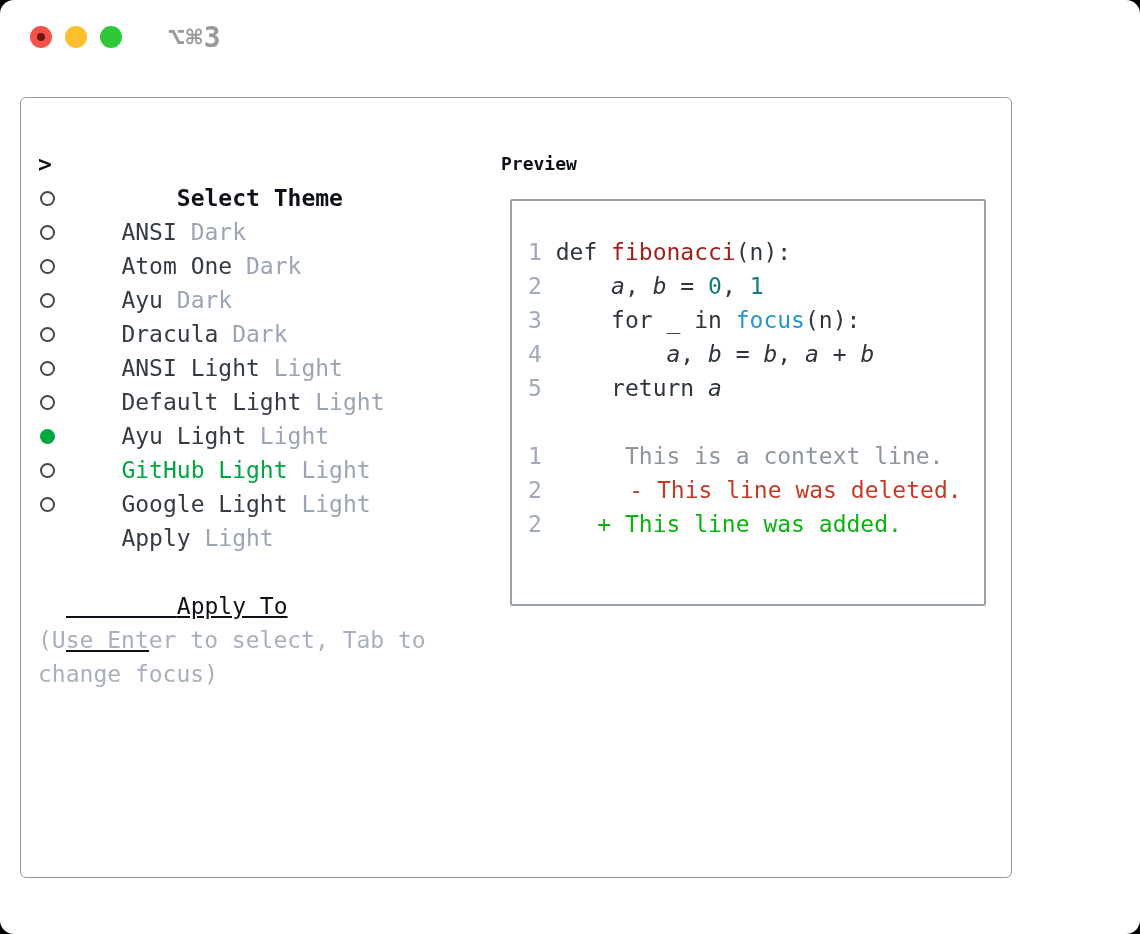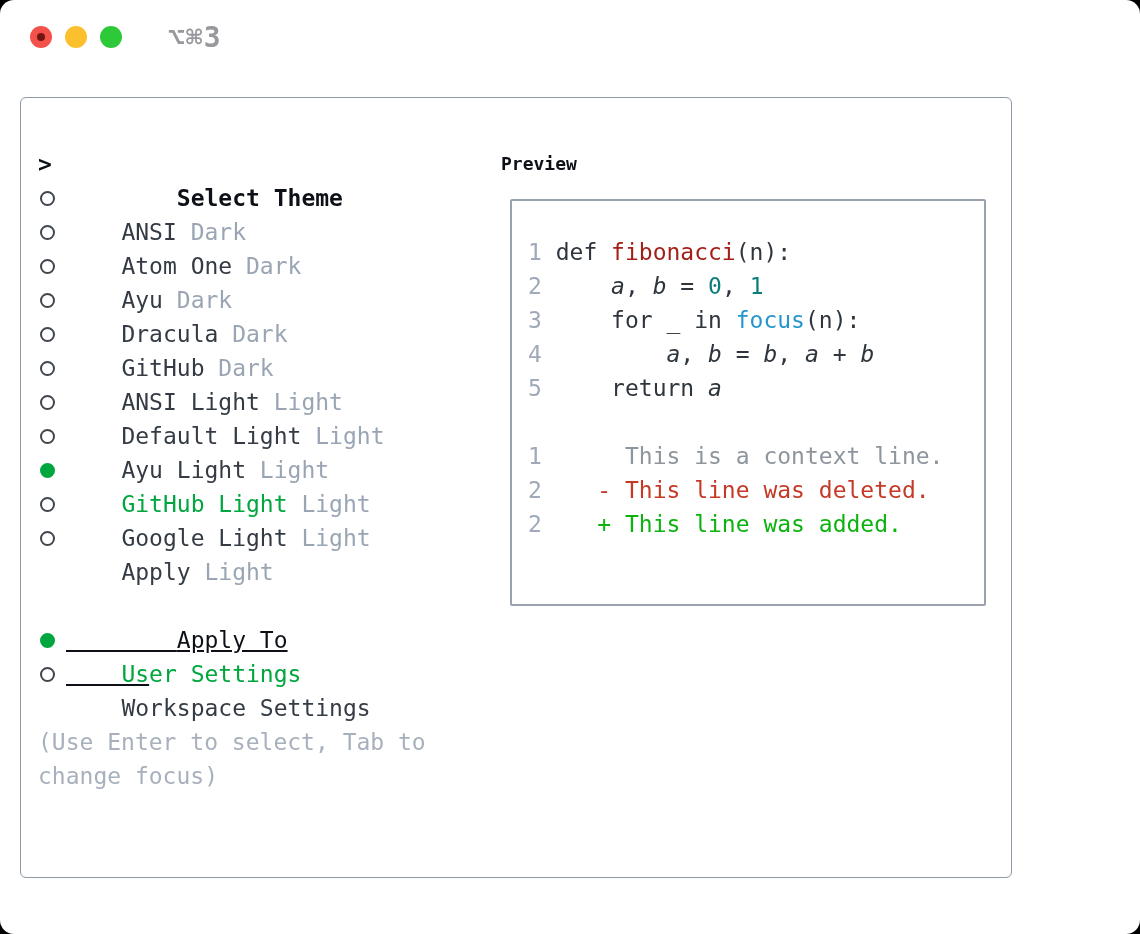--- a/index.html
+++ b/index.html
@@ -108,21 +108,21 @@
     font-size: 23px; line-height: 34px;
   }
   .code-line { height: 34px; white-space: pre; }
   .ln   { color: var(--linenum-gray); }
   .pl   { color: var(--code-dark); }
   .fn   { color: var(--fn-red); }
   .num  { color: var(--num-teal); }
   .call { color: var(--call-blue); }
   .var  { color: var(--code-dark); font-style: italic; }
   .ctx  { color: var(--ctx-gray); }
-  .del  { color: var(--deleted-red); }
+  .del  { color: var(--deleted-red); margin-left: 32px; }
   .add  { color: var(--added-green); }
 </style>
 </head>
 <body>
 
 <div class="window">
 
   <div class="titlebar">
     <span class="light red"></span>
     <span class="light yellow"></span>
@@ -143,23 +143,20 @@
           <div class="row option">
     <span class="dot"></span><span class="name">Atom One</span><span class="badge">Dark</span>
   </div>
           <div class="row option">
     <span class="dot"></span><span class="name">Ayu</span><span class="badge">Dark</span>
   </div>
           <div class="row option">
     <span class="dot"></span><span class="name">Dracula</span><span class="badge">Dark</span>
   </div>
           <div class="row option">
-    <span class="dot"></span><span class="name">GitHub</span><span class="badge">Dark</span>
-  </div>
-          <div class="row option">
     <span class="dot"></span><span class="name">ANSI Light</span><span class="badge">Light</span>
   </div>
           <div class="row option">
     <span class="dot"></span><span class="name">Default Light</span><span class="badge">Light</span>
   </div>
           <div class="row option">
     <span class="dot"></span><span class="name">Ayu Light</span><span class="badge">Light</span>
   </div>
           <div class="row option selected">
     <span class="dot"></span><span class="name">GitHub Light</span><span class="badge">Light</span>
@@ -168,28 +165,20 @@
     <span class="dot"></span><span class="name">Google Light</span><span class="badge">Light</span>
   </div>
           <div class="row option">
     <span class="dot"></span><span class="name">Apply</span><span class="badge">Light</span>
   </div>
         </div>
       <div class="spacer"></div>
       <div class="row subheader">
         <span class="name">Apply To</span>
       </div>
-      <div id="apply-items">
-          <div class="row option selected">
-    <span class="dot"></span><span class="name">User Settings</span>
-  </div>
-          <div class="row option">
-    <span class="dot"></span><span class="name">Workspace Settings</span>
-  </div>
-        </div>
       <div class="spacer"></div>
       <div class="hint">(Use Enter to select, Tab to</div>
       <div class="hint">change focus)</div>
     </div>
 
     <div class="preview-title">Preview</div>
 
     <div class="preview-box">
       <div class="code" id="code-block">
           <div class="code-line"><span class="ln">1 </span><span class="pl">def </span><span class="fn">fibonacci</span><span class="pl">(n):</span></div>

